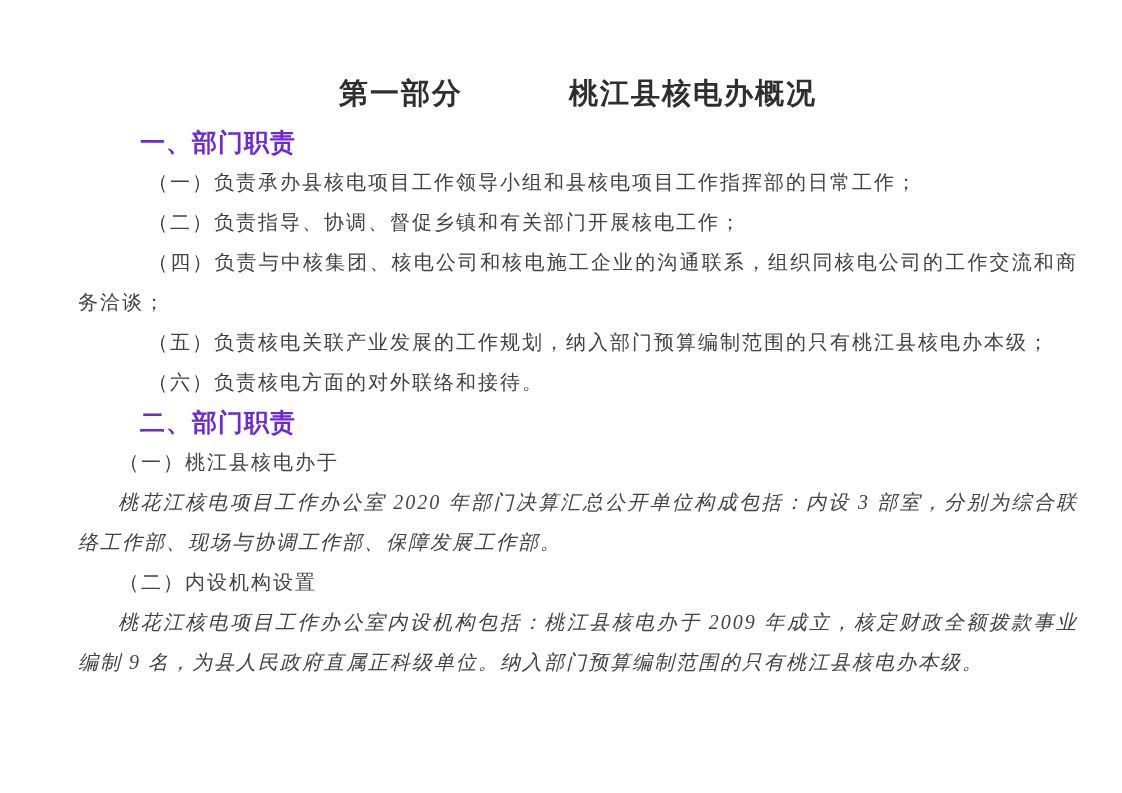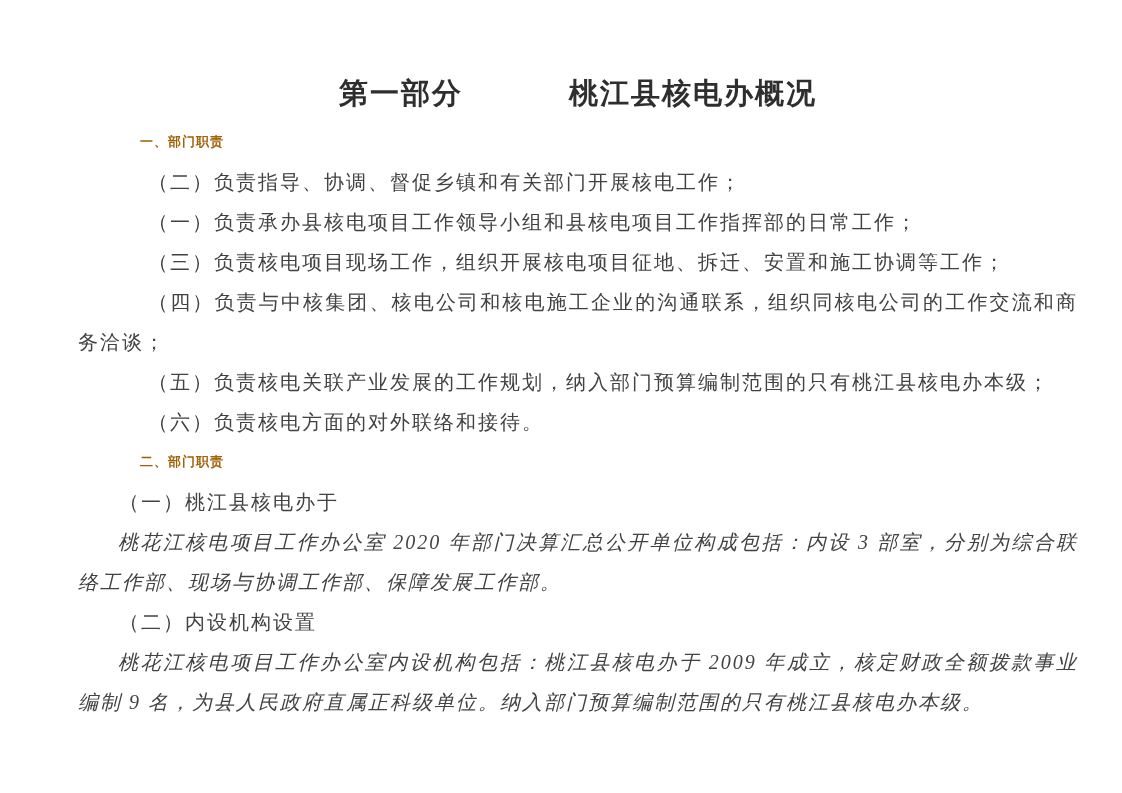--- a/index.html
+++ b/index.html
@@ -29,23 +29,23 @@
     color: #2e2e2e;
     letter-spacing: 2px;
     white-space: nowrap;
   }
   .title .part2 {
     margin-left: 106px;
   }
   .sec-h {
     margin: 0;
     font-family: "Liberation Sans", "DejaVu Sans", sans-serif;
-    font-size: 13px;
+    font-size: 25px;
     font-weight: bold;
-    color: #a16207;
+    color: #6d28d9;
     line-height: 40px;
     text-indent: 62px;
     letter-spacing: 1px;
   }
   .sec-h.first {
     margin-top: 10px;
   }
   .p {
     margin: 0;
     font-size: 20px;
@@ -62,23 +62,22 @@
 <body>
 
 <div class="doc">
 
   <div class="title">
     <span class="part1">第一部分</span><span class="part2">桃江县核电办概况</span>
   </div>
 
   <h2 class="sec-h first">一、部门职责</h2>
 
+  <p class="p item">（一）负责承办县核电项目工作领导小组和县核电项目工作指挥部的日常工作；</p>
   <p class="p item">（二）负责指导、协调、督促乡镇和有关部门开展核电工作；</p>
-  <p class="p item">（一）负责承办县核电项目工作领导小组和县核电项目工作指挥部的日常工作；</p>
-  <p class="p item">（三）负责核电项目现场工作，组织开展核电项目征地、拆迁、安置和施工协调等工作；</p>
   <p class="p item">（四）负责与中核集团、核电公司和核电施工企业的沟通联系，组织同核电公司的工作交流和商务洽谈；</p>
   <p class="p item">（五）负责核电关联产业发展的工作规划，纳入部门预算编制范围的只有桃江县核电办本级；</p>
   <p class="p item">（六）负责核电方面的对外联络和接待。</p>
 
   <h2 class="sec-h">二、部门职责</h2>
 
   <p class="p sub">（一）桃江县核电办于</p>
   <p class="p body">桃花江核电项目工作办公室 2020 年部门决算汇总公开单位构成包括：内设 3 部室，分别为综合联络工作部、现场与协调工作部、保障发展工作部。</p>
 
   <p class="p sub">（二）内设机构设置</p>

